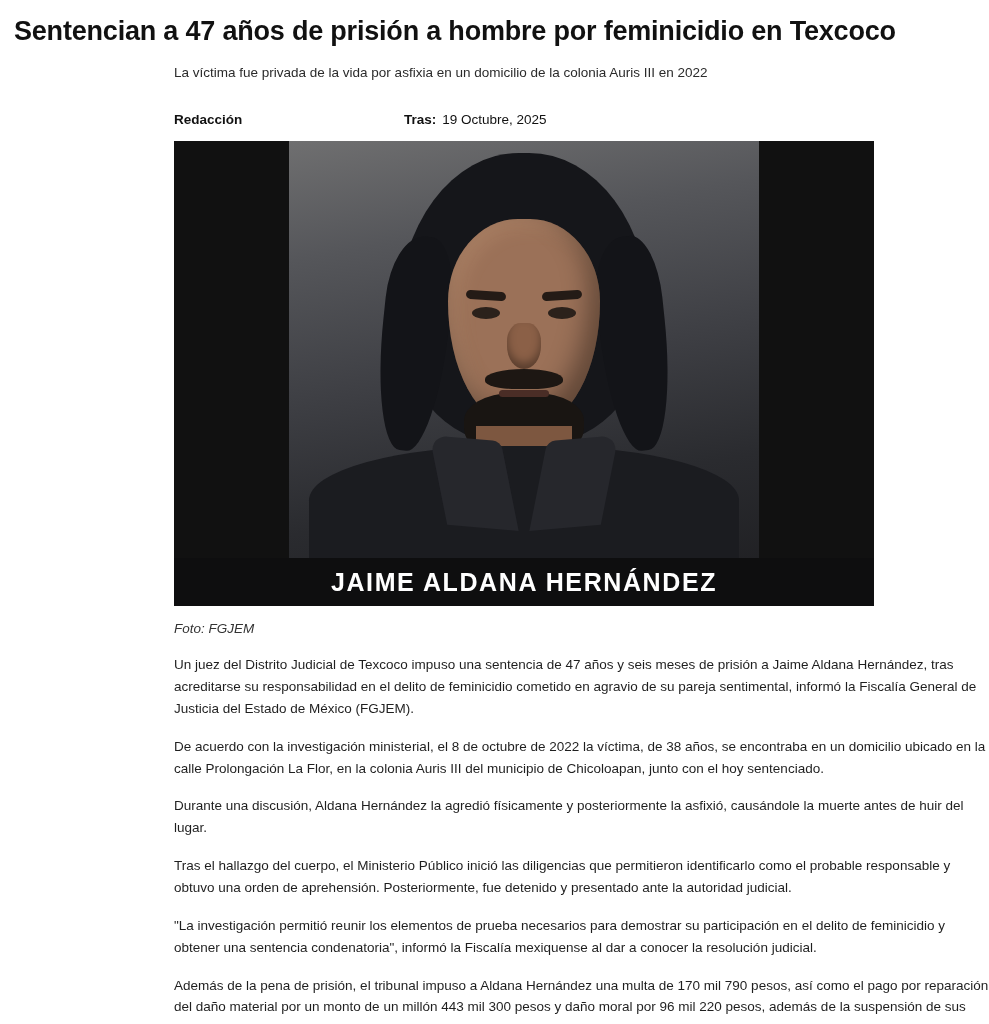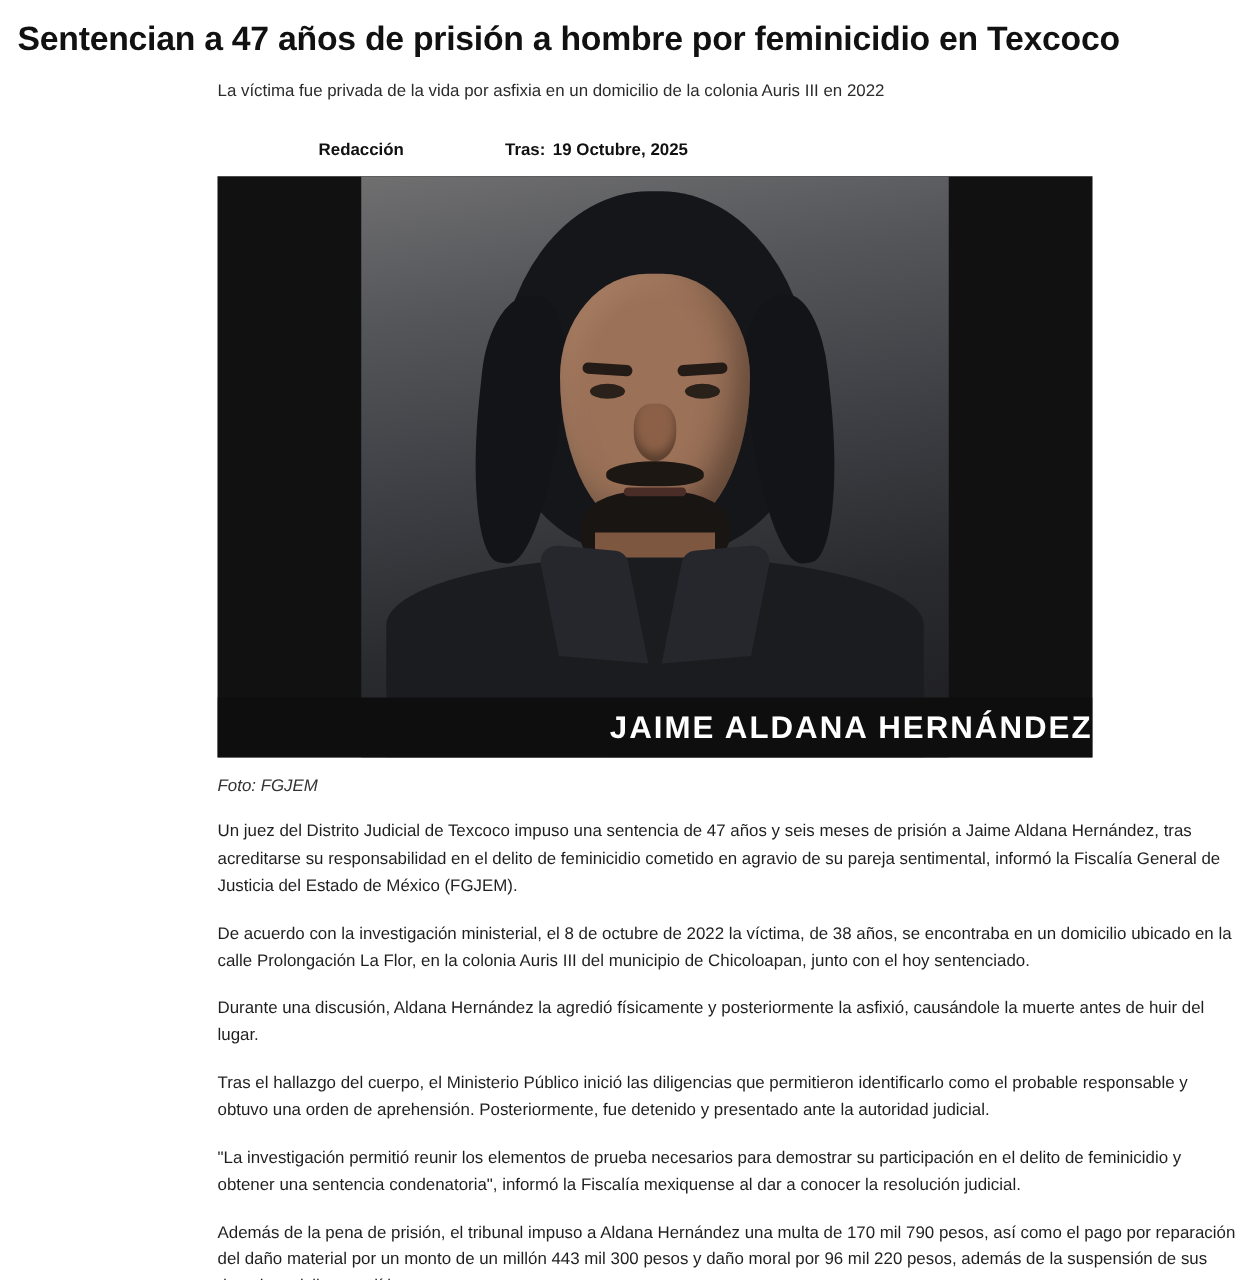--- a/index.html
+++ b/index.html
@@ -40,23 +40,23 @@
     font-weight: normal;
   }
   .byline-row {
     margin-top: 30px;
     display: flex;
     align-items: baseline;
     font-size: 13.5px;
     font-weight: bold;
     color: #111111;
   }
-  .byline-author { width: 230px; text-align: center; }
+  .byline-author { width: 230px; }
   .byline-date-label { margin-right: 6px; }
-  .byline-date-value { font-weight: bold; }
+  .byline-date-value { font-weight: normal; }
 
   .figure {
     margin-top: 14px;
     width: 700px;
     height: 465px;
     background: #111111;
     position: relative;
     overflow: hidden;
   }
   .photo-inner {
@@ -192,21 +192,21 @@
   .collar-r { right: 150px; transform: skewX(-16deg) rotate(-5deg); border-radius: 8px 18px 0 0; }
   .name-band {
     position: absolute;
     left: 0;
     right: 0;
     bottom: 0;
     height: 48px;
     background: #0e0e0f;
     display: flex;
     align-items: center;
-    justify-content: flex-end;
+    justify-content: center;
   }
   .name-band-text {
     color: #ffffff;
     font-size: 25px;
     font-weight: bold;
     letter-spacing: 1.6px;
     font-family: "Liberation Sans", sans-serif;
   }
   .caption {
     margin-top: 15px;

